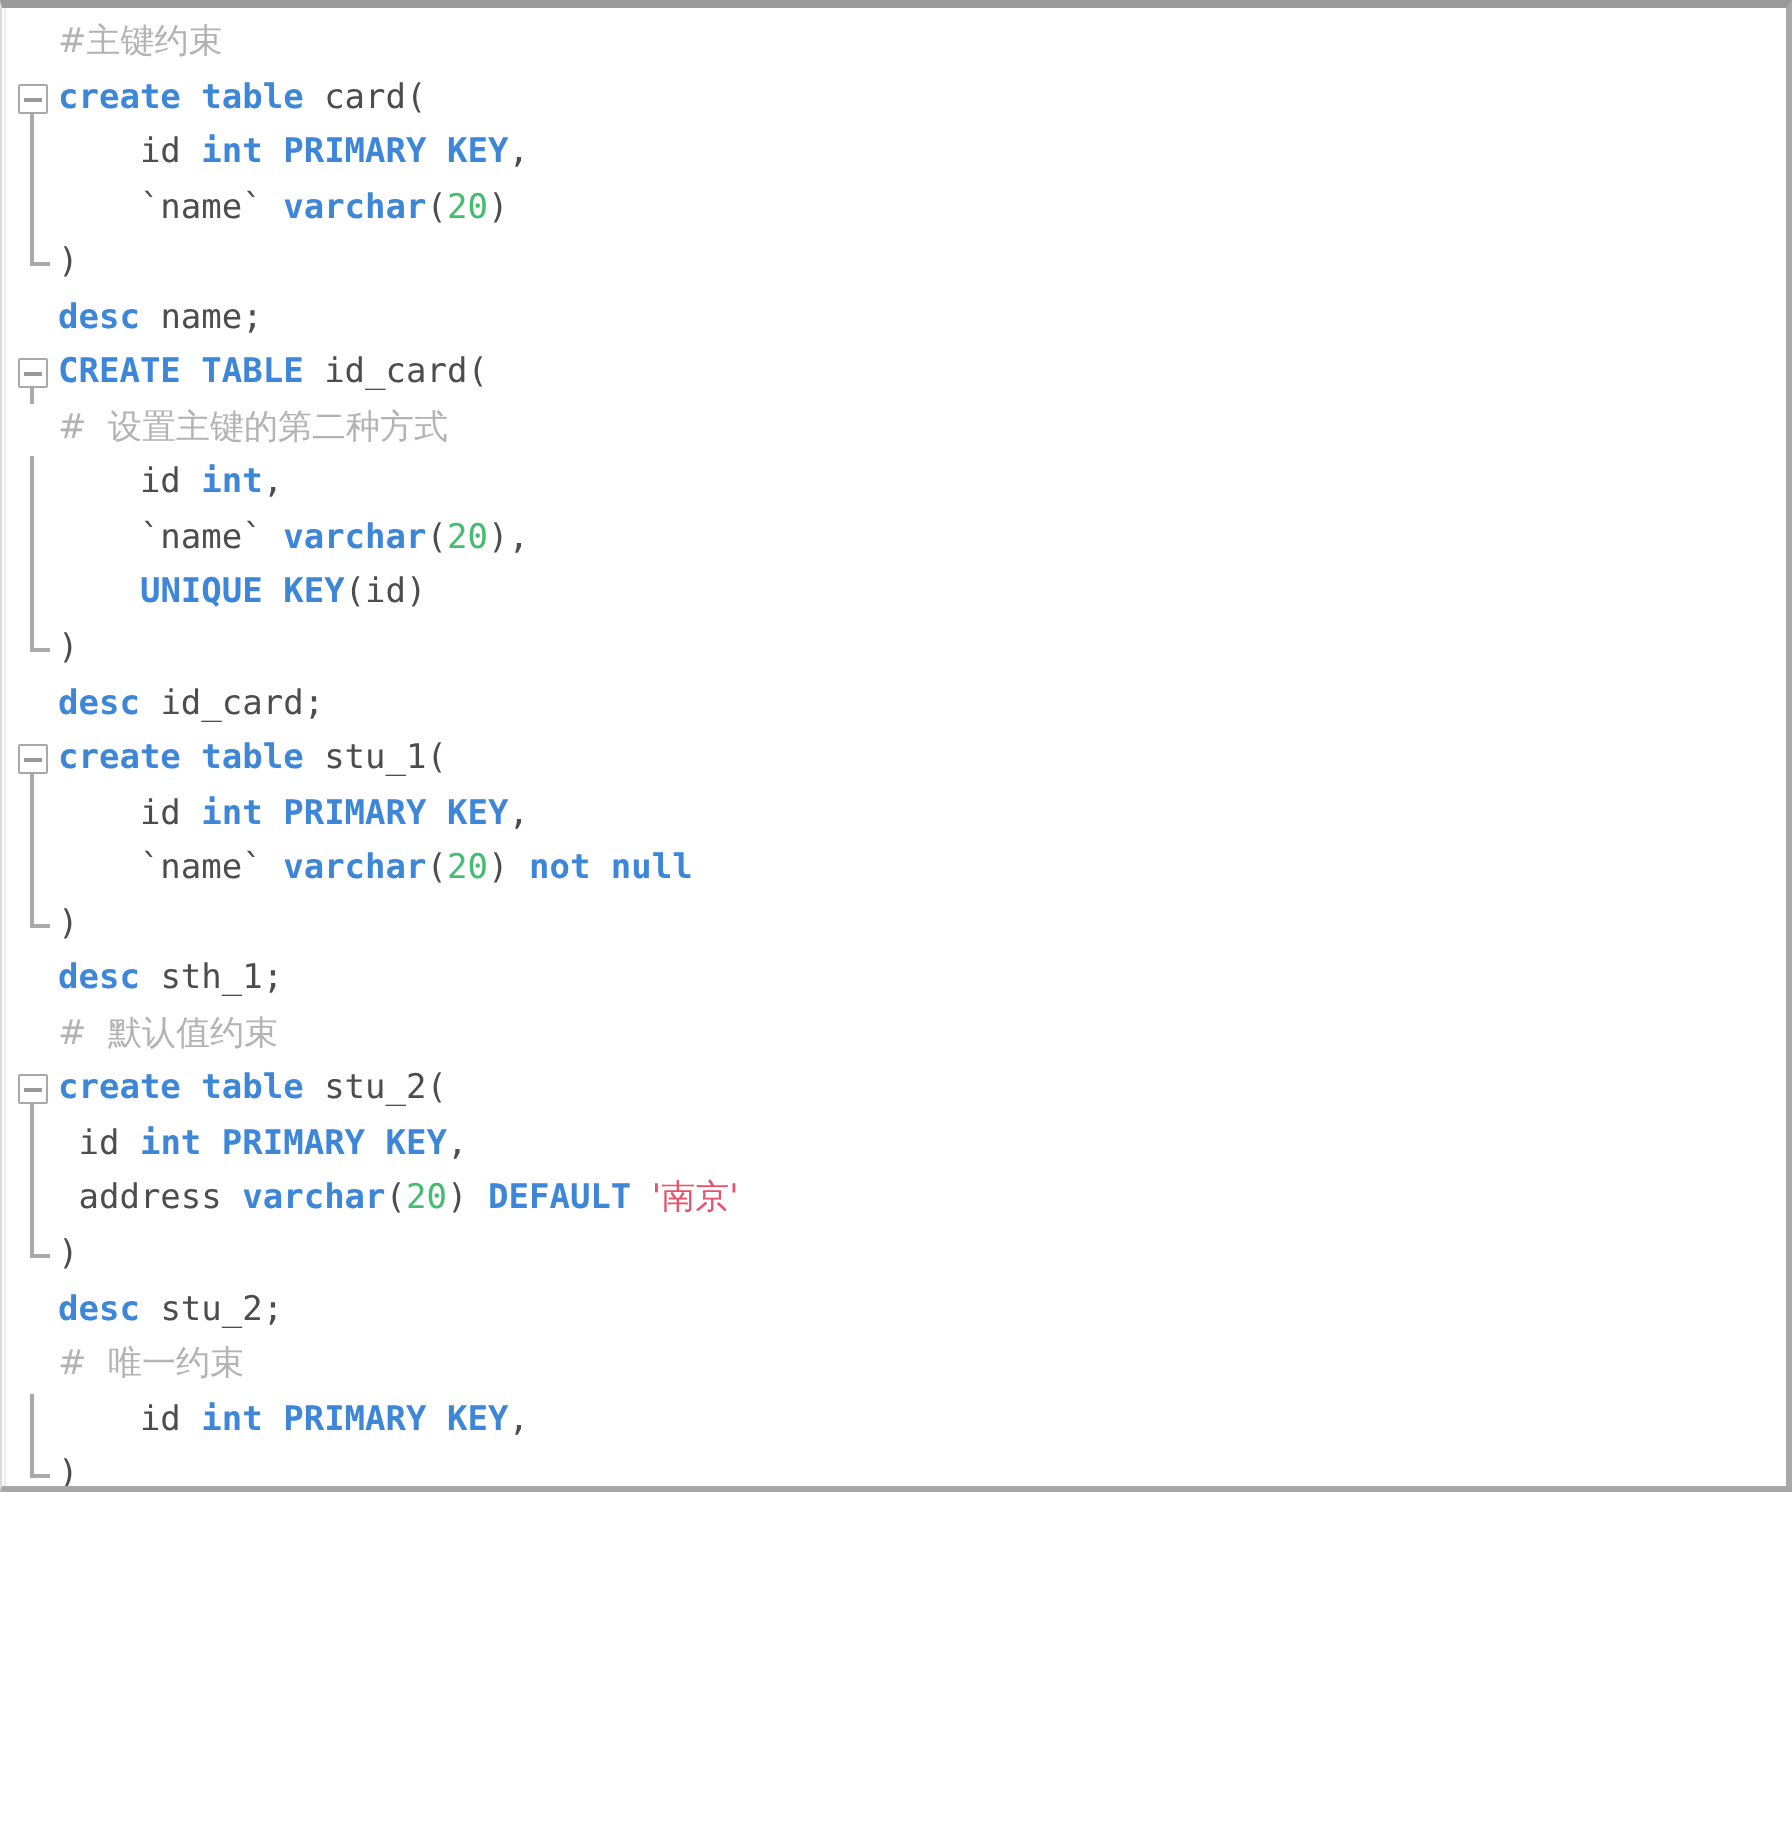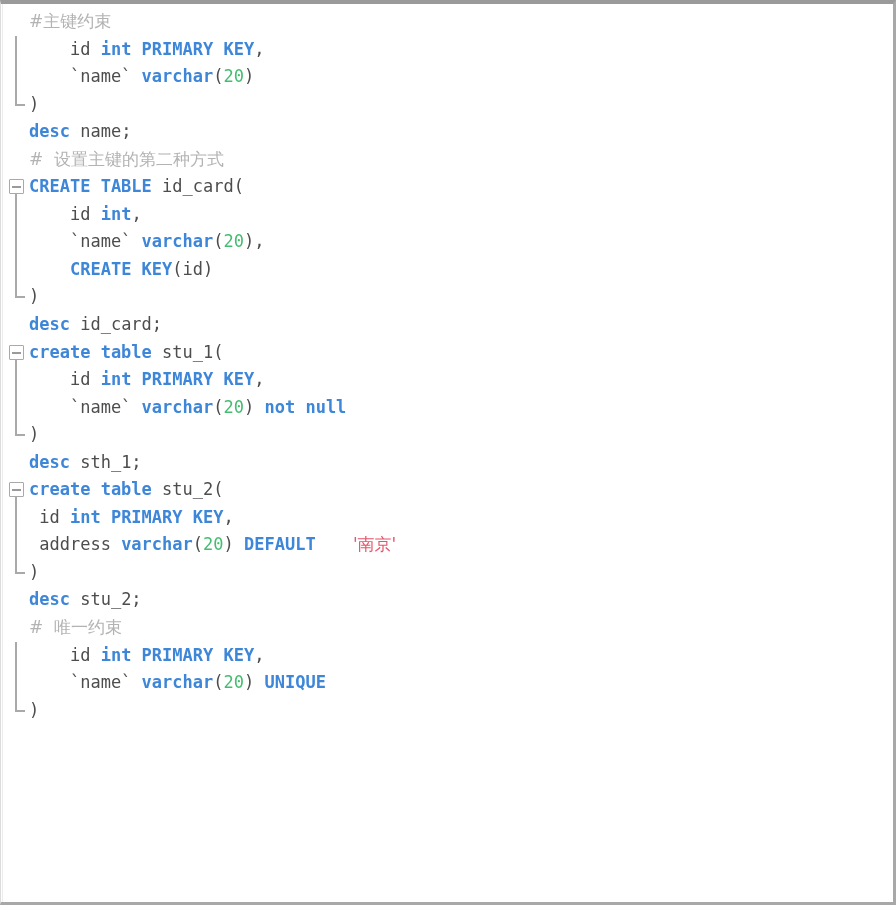--- a/index.html
+++ b/index.html
@@ -3,21 +3,21 @@
 <meta charset="utf-8">
 <style>
   html, body {
     margin: 0;
     padding: 0;
     background: #ffffff;
   }
   #screenshot {
     position: relative;
     width: 896px;
-    height: 905px;
+    height: 746px;
     background: #ffffff;
     box-sizing: border-box;
     border-top: 4px solid #9a9a9a;
     border-left: 1px solid #dcdcdc;
     border-right: 3px solid #a8a8a8;
     border-bottom: 3px solid #a8a8a8;
     overflow: hidden;
     font-family: "DejaVu Sans Mono", "Liberation Mono", monospace;
   }
   #screenshot::after {
@@ -99,49 +99,50 @@
     top: 13px;
     width: 10px;
     height: 2px;
     background: #a9a9a9;
   }
 
   
   .tok-kw      { color: #3d86d8; font-weight: bold; }
   .tok-plain   { color: #4d4d4d; }
   .tok-num     { color: #45bd70; text-align: center; }
-  .tok-str     { color: #e8536b; margin-left: 27px; }
+  .tok-str     { color: #e8536b; }
   .tok-comment { color: #b3b3b3; font-weight: normal; }
   .cjk         { font-family: "DejaVu Sans", "Liberation Sans", sans-serif; }
 </style>
 </head>
 <body>
 
 <div id="screenshot">
   <div class="code-area" id="code-area">
       <div class="code-line"><span class="tok-comment cjk">#主键约束</span></div>
+      <div class="code-line"><span class="fold-box"></span><span class="fold-stem"></span><span class="tok-kw">create table</span><span class="tok-plain"> card(</span></div>
       <div class="code-line"><span class="fold-mid"></span><span class="tok-plain">    id </span><span class="tok-kw">int PRIMARY KEY</span><span class="tok-plain">,</span></div>
       <div class="code-line"><span class="fold-mid"></span><span class="tok-plain">    `name` </span><span class="tok-kw">varchar</span><span class="tok-plain">(</span><span class="tok-num">20</span><span class="tok-plain">)</span></div>
       <div class="code-line"><span class="fold-end"></span><span class="tok-plain">)</span></div>
       <div class="code-line"><span class="tok-kw">desc</span><span class="tok-plain"> name;</span></div>
+      <div class="code-line"><span class="fold-box"></span><span class="fold-stem"></span><span class="tok-kw">CREATE TABLE</span><span class="tok-plain"> id_card(</span></div>
       <div class="code-line"><span class="tok-comment cjk">#  设置主键的第二种方式</span></div>
-      <div class="code-line"><span class="fold-box"></span><span class="fold-stem"></span><span class="tok-kw">CREATE TABLE</span><span class="tok-plain"> id_card(</span></div>
       <div class="code-line"><span class="fold-mid"></span><span class="tok-plain">    id </span><span class="tok-kw">int</span><span class="tok-plain">,</span></div>
       <div class="code-line"><span class="fold-mid"></span><span class="tok-plain">    `name` </span><span class="tok-kw">varchar</span><span class="tok-plain">(</span><span class="tok-num">20</span><span class="tok-plain">),</span></div>
-      <div class="code-line"><span class="fold-mid"></span><span class="tok-plain">    </span><span class="tok-kw">CREATE KEY</span><span class="tok-plain">(id)</span></div>
+      <div class="code-line"><span class="fold-mid"></span><span class="tok-plain">    </span><span class="tok-kw">UNIQUE KEY</span><span class="tok-plain">(id)</span></div>
       <div class="code-line"><span class="fold-end"></span><span class="tok-plain">)</span></div>
       <div class="code-line"><span class="tok-kw">desc</span><span class="tok-plain"> id_card;</span></div>
       <div class="code-line"><span class="fold-box"></span><span class="fold-stem"></span><span class="tok-kw">create table</span><span class="tok-plain"> stu_1(</span></div>
       <div class="code-line"><span class="fold-mid"></span><span class="tok-plain">    id </span><span class="tok-kw">int PRIMARY KEY</span><span class="tok-plain">,</span></div>
       <div class="code-line"><span class="fold-mid"></span><span class="tok-plain">    `name` </span><span class="tok-kw">varchar</span><span class="tok-plain">(</span><span class="tok-num">20</span><span class="tok-plain">) </span><span class="tok-kw">not null</span></div>
       <div class="code-line"><span class="fold-end"></span><span class="tok-plain">)</span></div>
       <div class="code-line"><span class="tok-kw">desc</span><span class="tok-plain"> sth_1;</span></div>
+      <div class="code-line"><span class="tok-comment cjk">#  默认值约束</span></div>
       <div class="code-line"><span class="fold-box"></span><span class="fold-stem"></span><span class="tok-kw">create table</span><span class="tok-plain"> stu_2(</span></div>
       <div class="code-line"><span class="fold-mid"></span><span class="tok-plain"> id </span><span class="tok-kw">int PRIMARY KEY</span><span class="tok-plain">,</span></div>
       <div class="code-line"><span class="fold-mid"></span><span class="tok-plain"> address </span><span class="tok-kw">varchar</span><span class="tok-plain">(</span><span class="tok-num">20</span><span class="tok-plain">) </span><span class="tok-kw">DEFAULT</span><span class="tok-plain"> </span><span class="tok-str cjk">'南京'</span></div>
       <div class="code-line"><span class="fold-end"></span><span class="tok-plain">)</span></div>
       <div class="code-line"><span class="tok-kw">desc</span><span class="tok-plain"> stu_2;</span></div>
       <div class="code-line"><span class="tok-comment cjk">#  唯一约束</span></div>
       <div class="code-line"><span class="fold-mid"></span><span class="tok-plain">    id </span><span class="tok-kw">int PRIMARY KEY</span><span class="tok-plain">,</span></div>
-      <div class="code-line"><span class="fold-mid"></span><span class="tok-plain">    `name` </span><span class="tok-kw">varchar</span><span class="tok-plain">(</span><span class="tok-num">20</span><span class="tok-plain">) </span><span class="tok-kw">UNIQUE</span></div>
       <div class="code-line"><span class="fold-end"></span><span class="tok-plain">)</span></div>
     </div>
 </div>
 
 </body></html>

